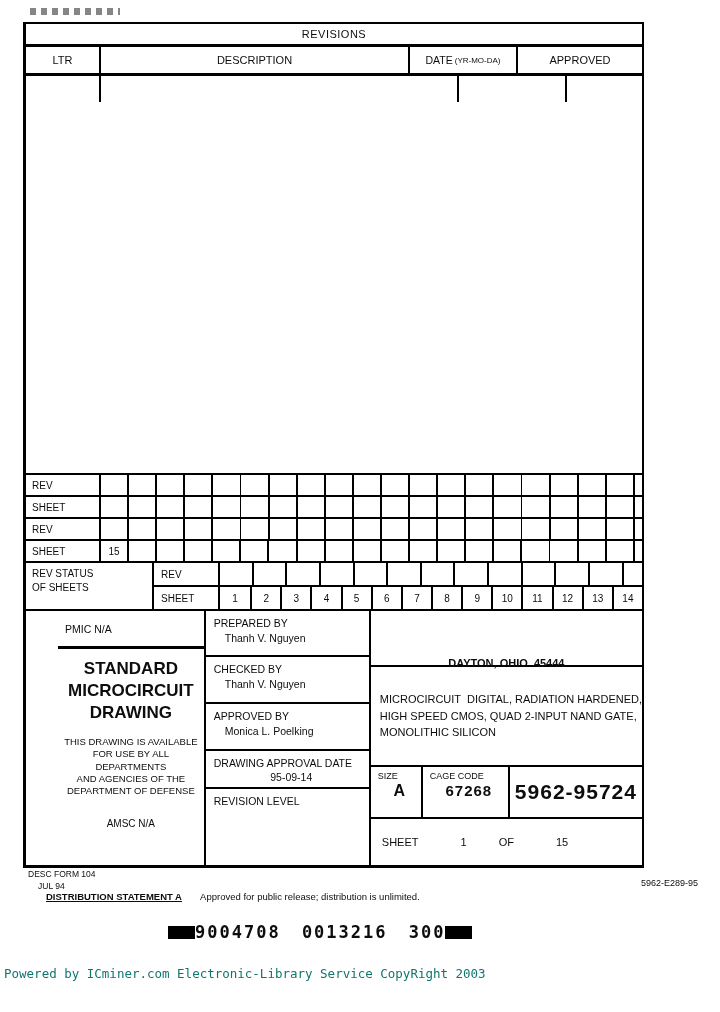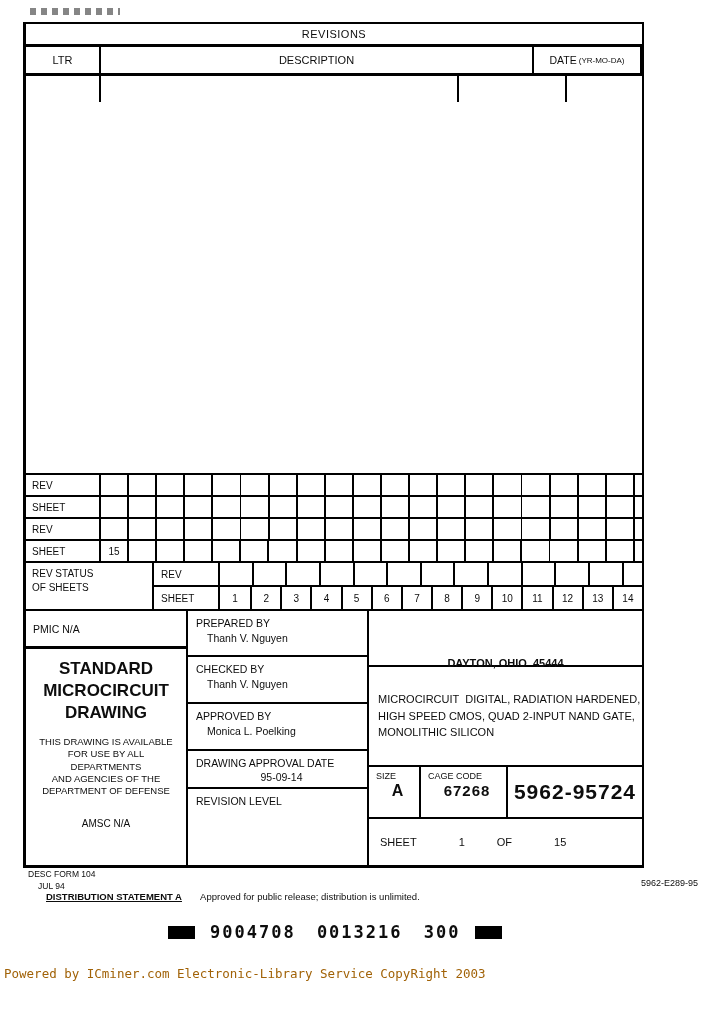--- a/index.html
+++ b/index.html
@@ -53,21 +53,21 @@
   .rs-right { flex: 1; display: flex; flex-direction: column; }
   .rs-row { flex: 1; display: flex; }
   .rs-row + .rs-row { border-top: 2px solid #000; }
   .rs-sublabel { width: 66px; border-right: 2px solid #000; display: flex; align-items: center; padding-left: 7px; }
   .rs-cells-empty { flex: 1; background: repeating-linear-gradient(90deg, transparent 0 31.64px, #000 31.64px 33.64px); }
   .rs-cells { flex: 1; display: grid; grid-template-columns: repeat(14, 1fr); }
   .rs-cell { border-left: 2px solid #000; display: flex; align-items: center; justify-content: center; }
   .rs-cell:first-child { border-left: 0; }
 
   
-  .bottom { display: flex; border-top: 2px solid #000; height: 256px; }
+  .bottom { display: flex; border-top: 2px solid #000; height: 256px; padding-left: 32px; }
 
   .b-left { width: 162px; border-right: 2px solid #000; display: flex; flex-direction: column; }
   .pmic { height: 38px; border-bottom: 3px solid #000; font-size: 10.5px; display: flex; align-items: center; padding-left: 7px; }
   .left-main { flex: 1; text-align: center; }
   .smd-title { font-weight: bold; font-size: 17px; line-height: 1.28; margin-top: 9px; }
   .avail { font-size: 9.5px; margin-top: 13px; line-height: 1.28; }
   .amsc { font-size: 10px; margin-top: 21px; }
 
   .b-mid { width: 181px; border-right: 2px solid #000; display: flex; flex-direction: column; font-size: 10.5px; }
   .m-cell { border-bottom: 2px solid #000; padding: 6px 0 0 8px; }
@@ -94,44 +94,45 @@
   .r-sheet-row span { display: inline-block; }
   .sh-lbl { margin-right: 42px; } .sh-num { margin-right: 32px; } .sh-of { margin-right: 42px; }
 
   
   .form-id   { position: absolute; left: 28px; top: 869px; font-size: 8.5px; }
   .form-date { position: absolute; left: 38px; top: 881px; font-size: 8.5px; }
   .dist      { position: absolute; left: 46px; top: 891px; font-size: 9.5px; }
   .dist-label{ font-weight: bold; text-decoration: underline; margin-right: 16px; }
   .doc-num   { position: absolute; right: 22px; top: 878px; font-size: 9px; }
 
-  .barcode { position: absolute; left: 168px; top: 922px; display: flex; align-items: center; gap: 15px;
+  .barcode { position: absolute; left: 168px; top: 922px; display: flex; align-items: center; 
              font-family: "DejaVu Sans Mono", monospace; font-weight: bold; font-size: 17px; }
   .bar-block { width: 27px; height: 13px; background: #000; }
   .bar-text { letter-spacing: 2px; word-spacing: 9px; }
 
   .watermark { position: absolute; left: 4px; top: 966px; white-space: nowrap;
-               font-family: "DejaVu Sans Mono", monospace; font-size: 12.5px; color: #a16207; }
+               font-family: "DejaVu Sans Mono", monospace; font-size: 12.5px; color: #0f766e; }
 </style>
 </head>
 <body>
 
 <div class="scan-artifact"></div>
 
 <div class="form">
 
   <div class="rev-title">REVISIONS</div>
 
   <div class="rev-header">
     <div class="rh-ltr">LTR</div>
     <div class="rh-desc">DESCRIPTION</div>
     <div class="rh-date">
       <span>DATE</span>
       <span class="sub">(YR-MO-DA)</span>
     </div>
+    <div class="rh-appr">APPROVED</div>
   </div>
 
   <div class="rev-stubs">
     <div class="stub stub1"></div>
     <div class="stub stub2"></div>
     <div class="stub stub3"></div>
   </div>
 
   <div class="spacer"></div>
 

